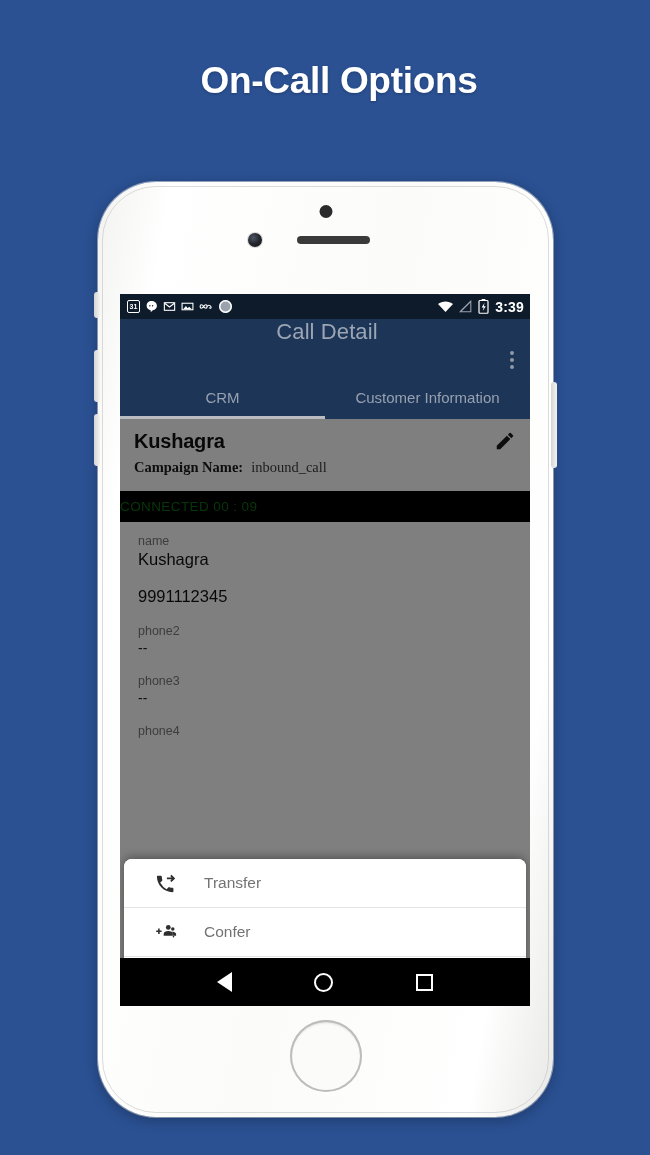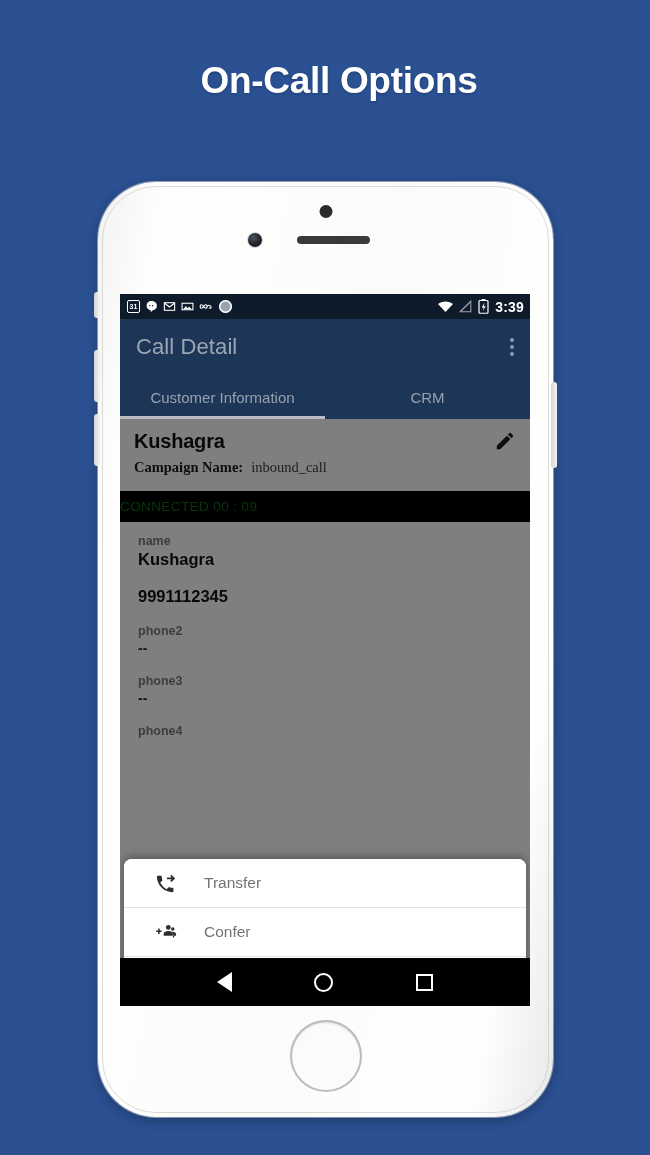--- a/index.html
+++ b/index.html
@@ -147,20 +147,21 @@
   }
 
   
   .app-bar {
     position: relative;
     height: 56px;
     background: #1d3557;
     display: flex;
     align-items: center;
     padding: 0 12px 0 16px;
+    flex-direction: column;
   }
   .app-bar-title {
     font-size: 22px;
     color: #9ba5b4;
     letter-spacing: 0.1px;
   }
   .overflow-menu {
     margin-left: auto;
     display: flex;
     flex-direction: column;
@@ -245,21 +246,20 @@
     align-items: center;
     justify-content: flex-start;
     font-size: 13.5px;
     color: #0e6b12;
     letter-spacing: 0.4px;
   }
 
   .field-list {
     padding: 12px 18px 0 18px;
     background: #ffffff;
-    font-weight: bold;
   }
   .field {
     margin-bottom: 18px;
   }
   .field-label {
     font-size: 12.5px;
     color: #7b7b7b;
     margin-bottom: 2px;
   }
   .field-value {
@@ -419,24 +419,24 @@
       <div class="app-bar-title">Call Detail</div>
       <div class="overflow-menu">
         <span></span>
           <span></span>
           <span></span>
       </div>
     </div>
 
     <div class="tab-bar">
       <div class="tab">
+        <span>CRM</span>
+      </div>
+      <div class="tab">
         <span>Customer Information</span>
-      </div>
-      <div class="tab">
-        <span>CRM</span>
       </div>
       <div class="tab-indicator"></div>
     </div>
 
     <div class="content">
 
       <div class="call-card">
         <div class="call-card-row">
           <div class="contact-name">Kushagra</div>
           <div class="edit-icon">

